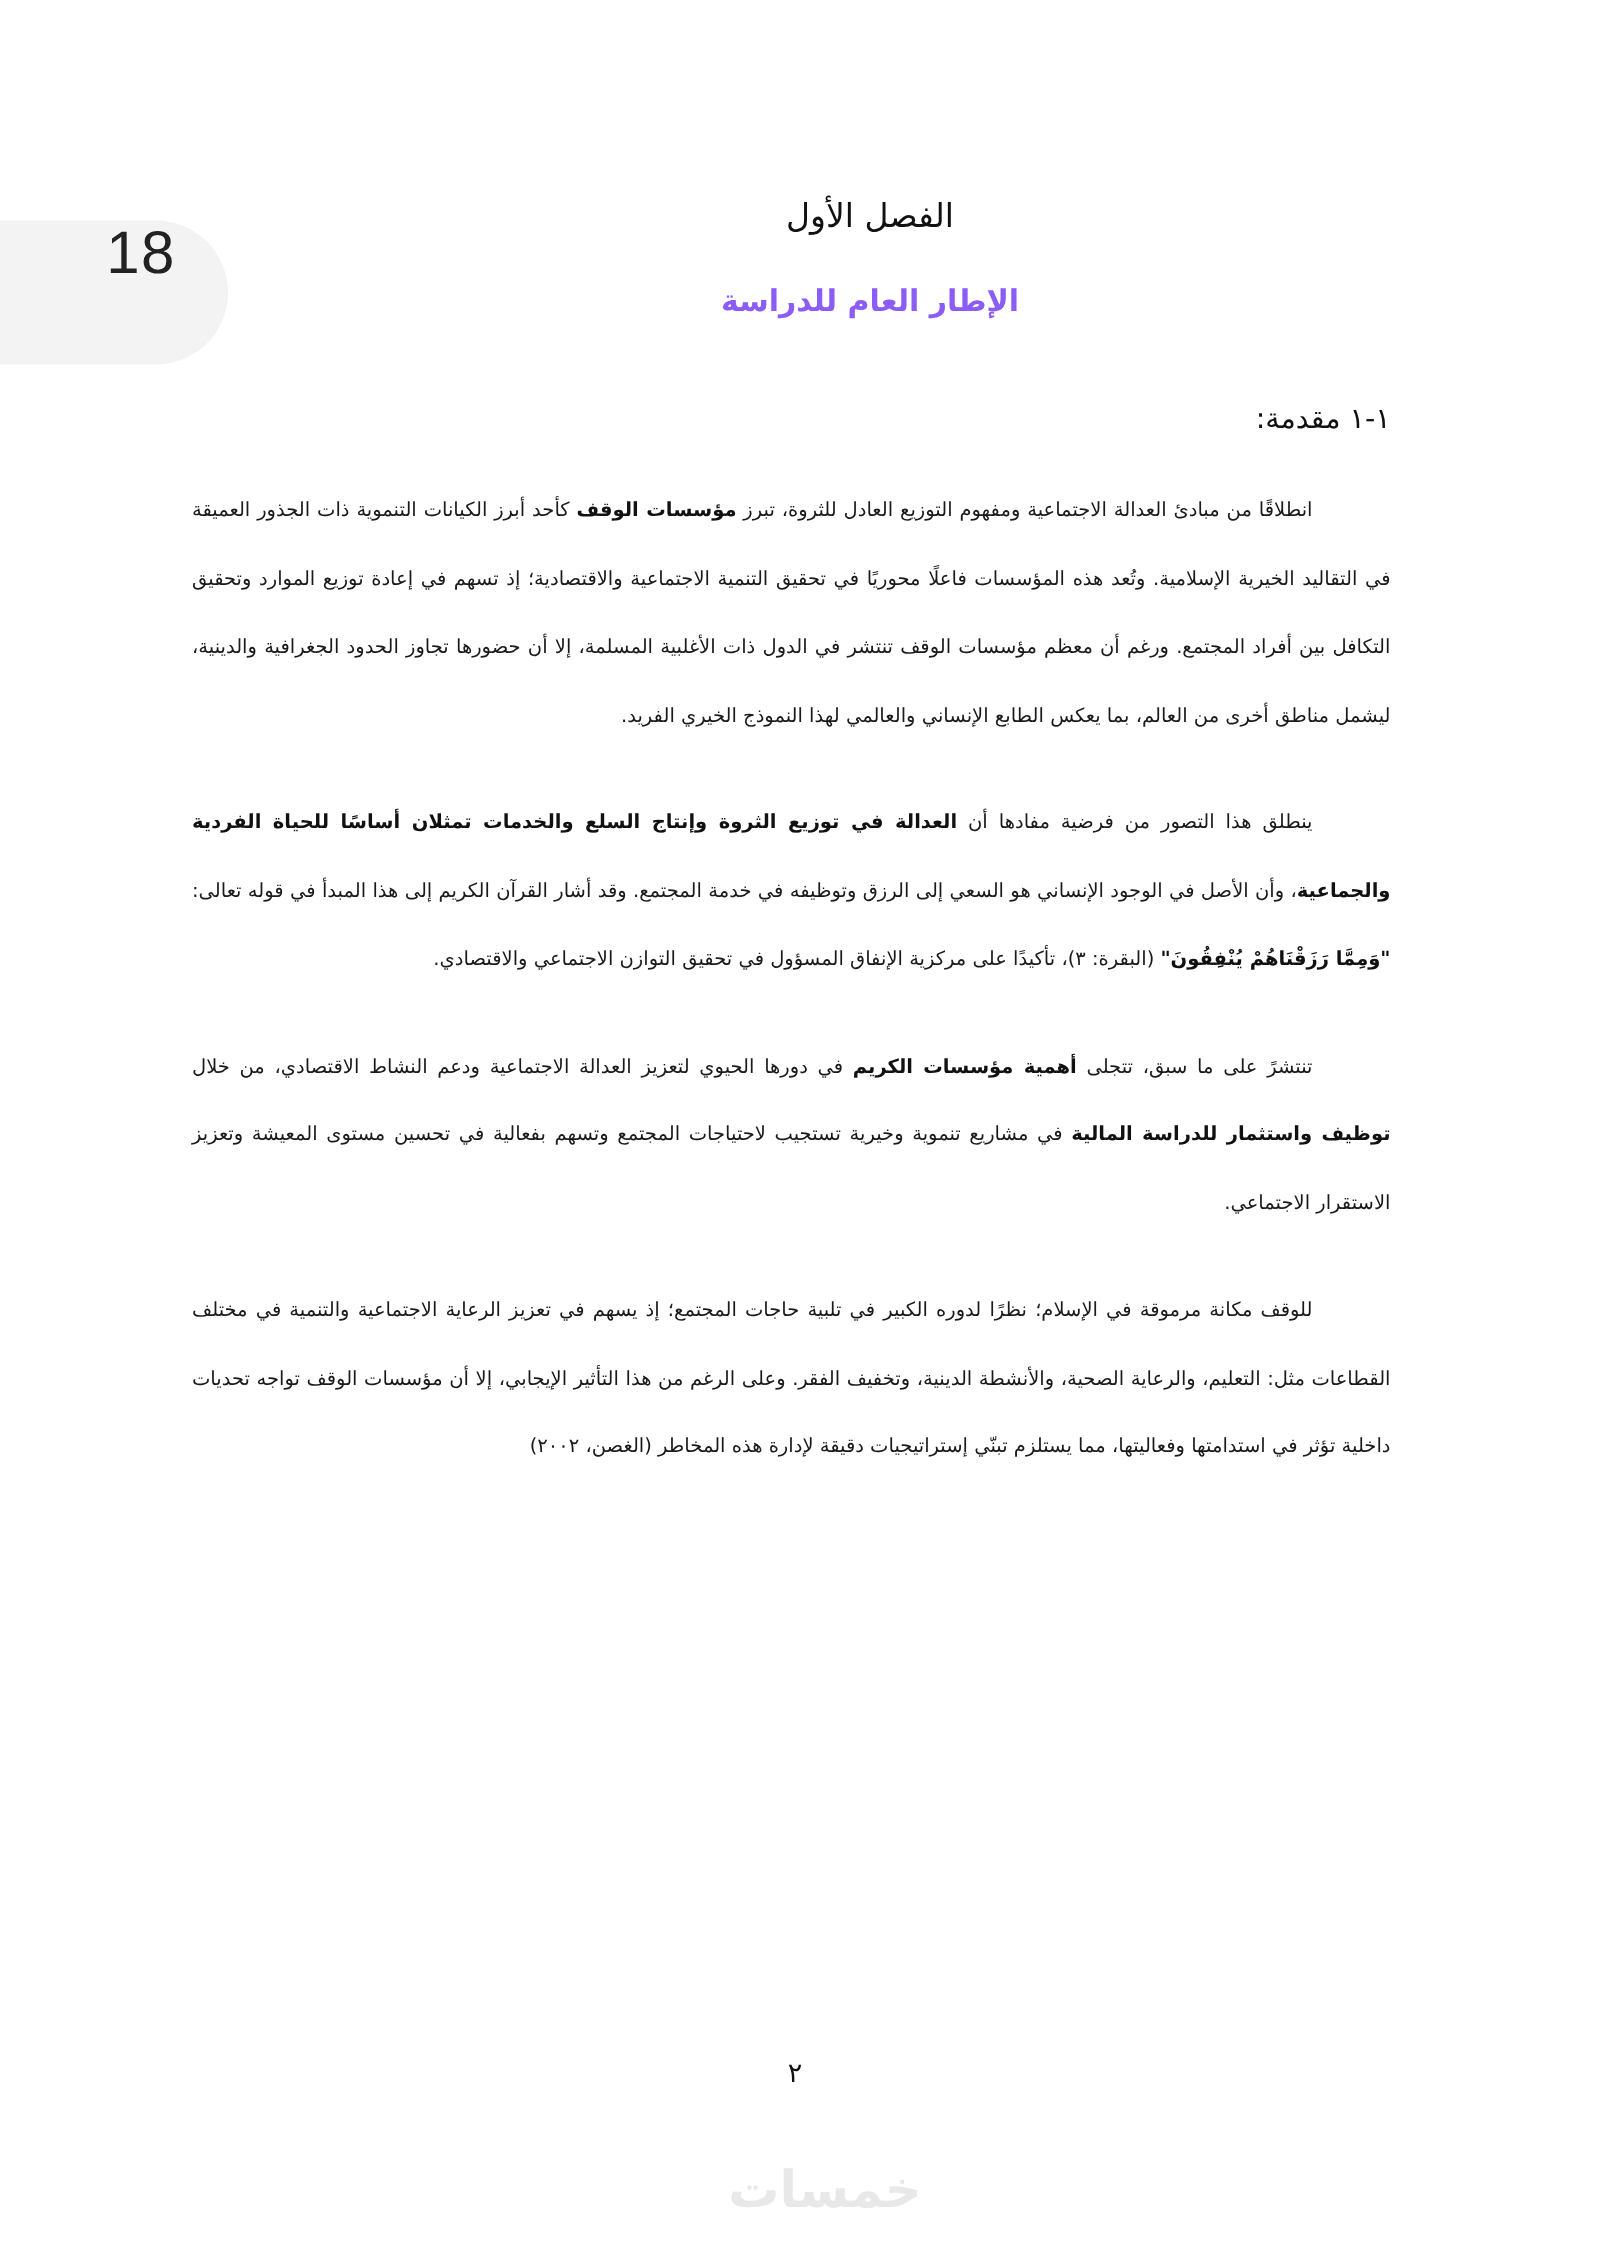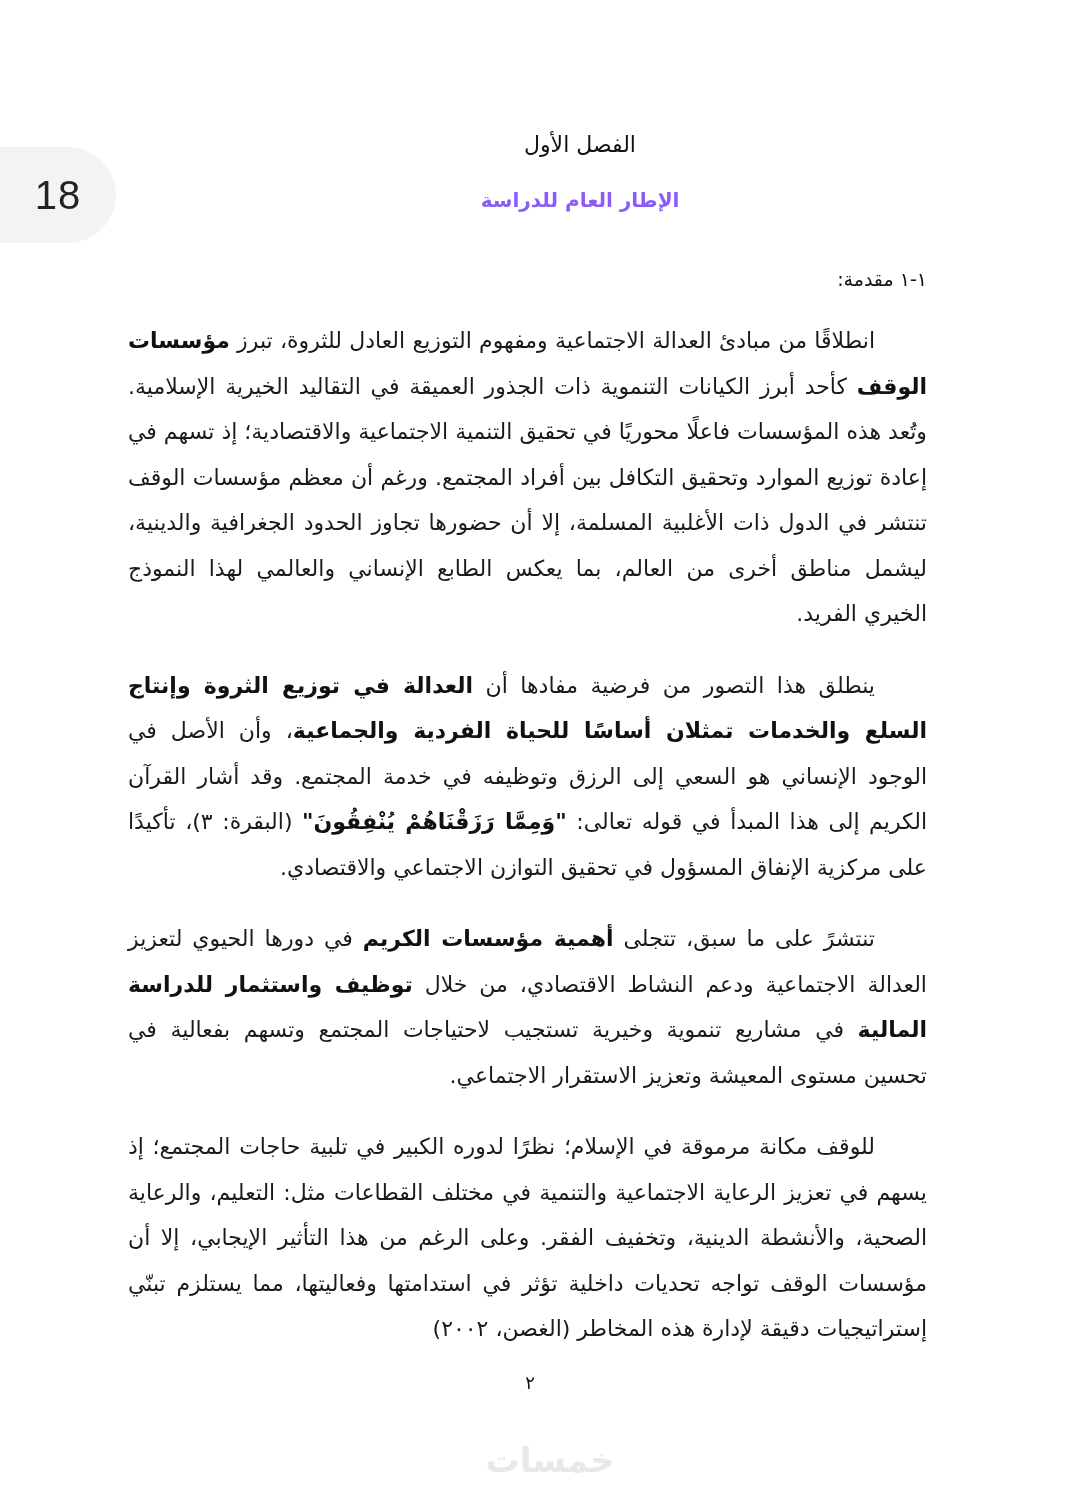--- a/index.html
+++ b/index.html
@@ -17,22 +17,22 @@
     }
     .page-badge {
       position: absolute;
       left: 0;
       top: 147px;
       width: 116px;
       height: 96px;
       background: #f3f3f3;
       border-radius: 0 48px 48px 0;
       display: flex;
-      align-items: center;
       justify-content: center;
+      padding-left: 36px;
     }
     .page-badge span {
       font-family: "Liberation Sans", sans-serif;
       font-size: 40px;
       color: #222222;
       padding-left: 0px;
       letter-spacing: 1px;
     }
     .chapter-title {
       position: absolute;
@@ -70,21 +70,21 @@
     }
     .content {
       position: absolute;
       left: 128px;
       width: 799px;
       top: 318px;
       direction: rtl;
       text-align: justify;
       text-align-last: right;
       font-family: "DejaVu Sans", sans-serif;
-      font-size: 22px;
+      font-size: 13px;
       line-height: 45.5px;
       color: #1a1a1a;
     }
     .content p {
       margin: 0 0 26px 0;
       text-indent: 52px;
     }
     .content b {
       font-weight: bold;
       color: #111111;

